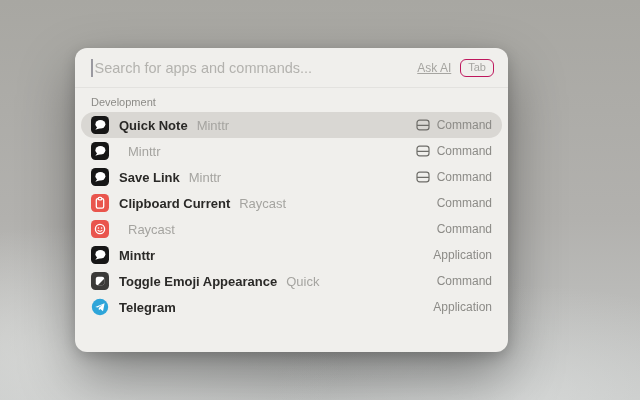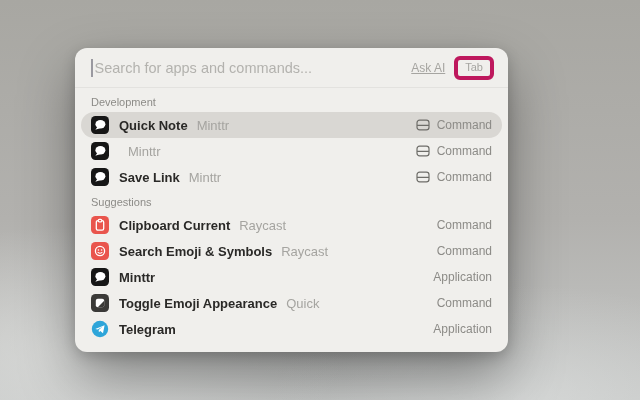--- a/index.html
+++ b/index.html
@@ -46,21 +46,21 @@
     border: none; outline: none;
     background: transparent;
     font-family: "Liberation Sans", "DejaVu Sans", sans-serif;
     font-size: 14.5px;
     color: #3a3936;
   }
   .search-input::placeholder { color: #b3b2ae; opacity: 1; }
   .askai { font-size: 12px; color: #a6a5a1; margin-right: 9px; white-space: nowrap; text-decoration: underline; }
   .keycap-outline {
     font-size: 11px; color: #a6a5a1;
-    border: 4px solid #be185d;
+    border: 1px solid #be185d;
     border-radius: 6px;
     padding: 2px 7px 3px;
     line-height: 1;
     white-space: nowrap;
   }
 
   
   .list { flex: 1 1 auto; overflow: hidden; padding-top: 2px; }
   .section-header {
     font-size: 11px; color: #8c8b87;
@@ -178,21 +178,20 @@
       <span class="row-spacer"></span>
       <span class="accessory-icon">
         <svg width="14" height="12" viewBox="0 0 14 12">
             <rect x="1" y="1.2" width="12" height="9.6" rx="2.6" fill="none" stroke="#6e6d69" stroke-width="1.2"></rect>
             <line x1="1" y1="6.3" x2="13" y2="6.3" stroke="#6e6d69" stroke-width="1.2"></line>
           </svg>
       </span>
       <span class="row-type">Command</span>
     </div>
 
-    <div class="section-header">Suggestions</div>
 
     <div class="row">
       <span class="row-icon">
         <svg viewBox="0 0 18 18">
             <rect width="18" height="18" rx="4.5" fill="#e9554d"></rect>
             <rect x="5.3" y="4.6" width="7.4" height="9.6" rx="1.6" fill="none" stroke="#fff" stroke-width="1.3"></rect>
             <rect x="7.2" y="3.3" width="3.6" height="2.6" rx="1.1" fill="#e9554d" stroke="#fff" stroke-width="1.2"></rect>
           </svg>
       </span>
       <span class="row-title">Clipboard Current</span>
@@ -204,21 +203,20 @@
     <div class="row">
       <span class="row-icon">
         <svg viewBox="0 0 18 18">
             <rect width="18" height="18" rx="4.5" fill="#e9554d"></rect>
             <circle cx="9" cy="9" r="4.6" fill="none" stroke="#fff" stroke-width="1.3"></circle>
             <circle cx="7.4" cy="8" r="0.8" fill="#fff"></circle>
             <circle cx="10.6" cy="8" r="0.8" fill="#fff"></circle>
             <path d="M7 10.4 q2 1.6 4 0" fill="none" stroke="#fff" stroke-width="1.1" stroke-linecap="round"></path>
           </svg>
       </span>
-      <span class="row-title">Search Emoji &amp; Symbols</span>
       <span class="row-subtitle">Raycast</span>
       <span class="row-spacer"></span>
       <span class="row-type">Command</span>
     </div>
 
     <div class="row">
       <span class="row-icon">
         <svg viewBox="0 0 18 18">
             <rect width="18" height="18" rx="4.5" fill="#161616"></rect>
             <ellipse cx="9.4" cy="8.2" rx="5" ry="4.2" fill="#fff"></ellipse>

